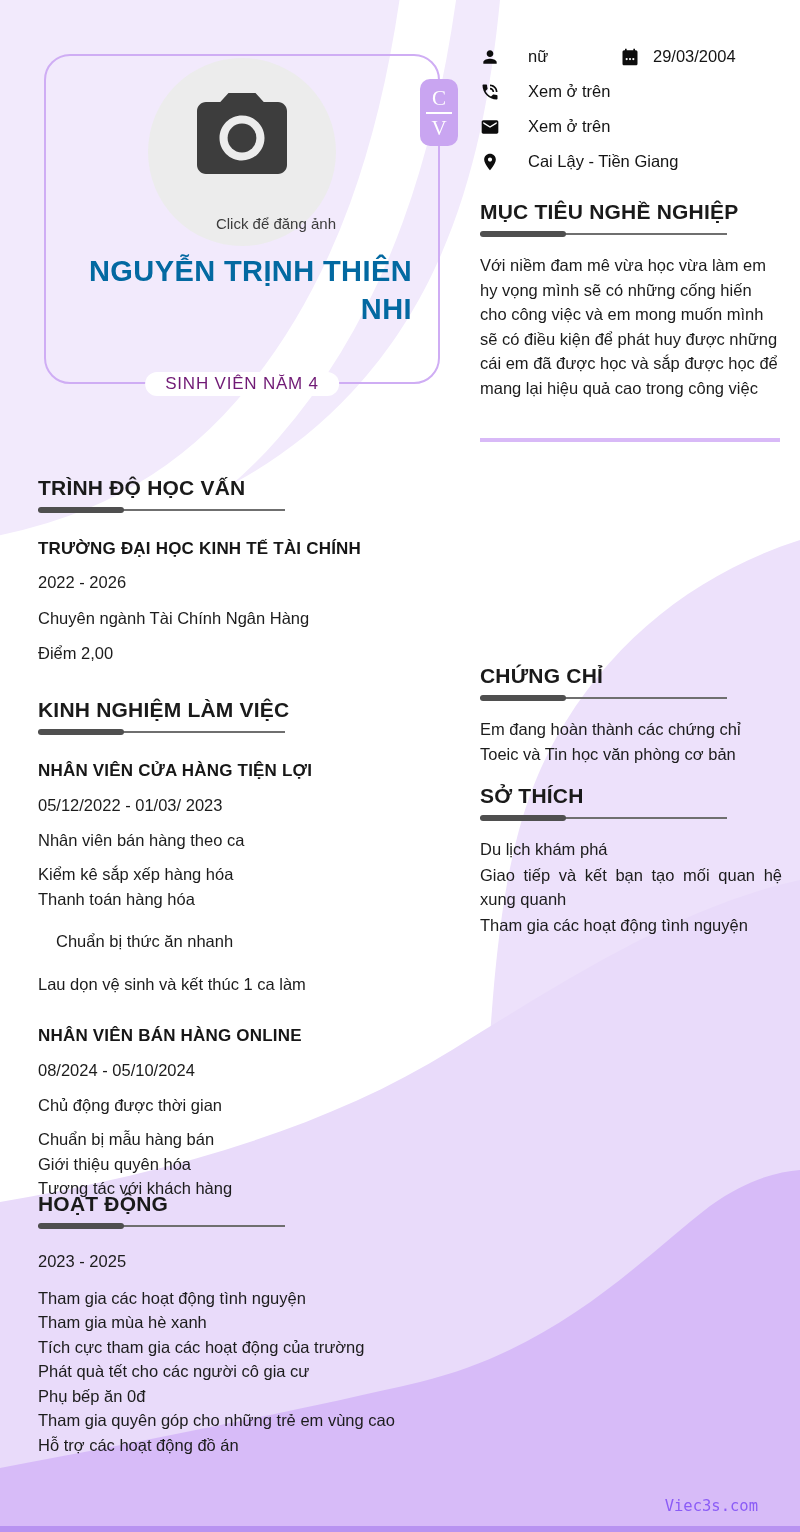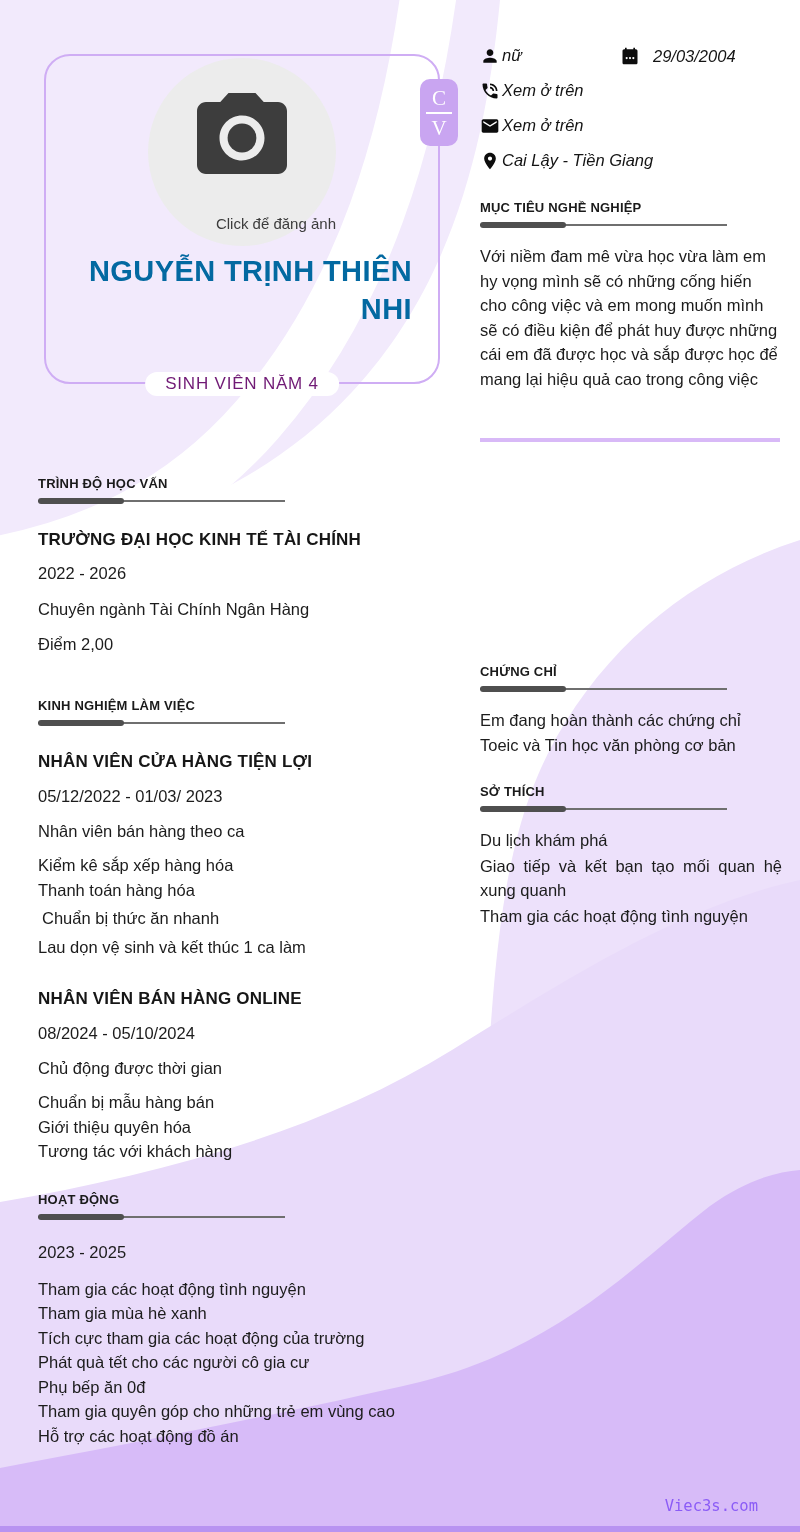--- a/index.html
+++ b/index.html
@@ -13,29 +13,29 @@
   .photo{position:absolute;left:102px;top:2px;width:188px;height:188px;border-radius:50%;background:#ececec;cursor:pointer;}
   .photo svg{position:absolute;left:50%;top:26px;transform:translateX(-50%);}
   .photo .caption{position:absolute;left:0;right:0;bottom:14px;text-align:right;font-size:15px;color:#3c3c3c;}
   .name{position:absolute;left:26px;right:26px;top:196px;text-align:right;font-size:29px;line-height:38px;font-weight:700;color:#0369a1;letter-spacing:.4px;}
   .subtitle{position:absolute;left:50%;bottom:-14px;transform:translateX(-50%);background:#fff;padding:2px 20px;border-radius:18px;white-space:nowrap;font-size:17px;letter-spacing:.8px;color:#701a75;}
   .cv-badge{position:absolute;right:-20px;top:23px;width:38px;height:67px;background:#c9a5f1;border-radius:10px;display:flex;flex-direction:column;align-items:center;justify-content:center;color:#fff;font-family:"Liberation Serif","DejaVu Serif",serif;font-size:21px;line-height:24px;}
   .cv-badge .line{display:block;width:26px;height:2px;background:#fff;margin:2px 0;}
 
   
   .contact{left:480px;top:46px;width:302px;display:flex;flex-direction:column;gap:14px;}
-  .crow{position:relative;display:flex;gap:2px;min-height:21px;font-size:16.5px;color:#141414;font-style:italic;}
+  .crow{position:relative;display:flex;align-items:center;gap:28px;min-height:21px;font-size:16.5px;color:#141414;}
   .crow .cell2{position:absolute;left:140px;display:flex;align-items:center;gap:13px;}
   .cicon{width:20px;height:20px;flex:0 0 20px;}
 
   
   .sec{position:absolute;z-index:2;}
   .sec.left{left:38px;width:390px;}
   .sec.right{left:480px;width:302px;}
-  .sec h2{margin:0 0 7px 0;font-size:13px;letter-spacing:.2px;color:#1a1a1a;font-weight:700;}
+  .sec h2{margin:0 0 7px 0;font-size:21px;letter-spacing:.2px;color:#1a1a1a;font-weight:700;}
   .rule{position:relative;height:6px;}
   .sec.left .rule{width:247px;}
   .sec.right .rule{width:247px;}
   .rule .thin{position:absolute;left:0;right:0;top:2px;height:2px;background:#6f6f6f;}
   .rule .thick{position:absolute;left:0;top:0;height:6px;width:35%;background:#4f4f4f;border-radius:3px;}
   .body{margin:0;font-size:16.5px;line-height:24.5px;color:#1c1c1c;}
   .jst{text-align:justify;}
   .mt16{margin-top:16px;} .mt12{margin-top:12px;} .mt10{margin-top:10px;}
   .edu-line{margin-top:11px;}
   .subhead{font-size:17px;font-weight:700;color:#161616;letter-spacing:.2px;}
@@ -167,21 +167,21 @@
       </div>
 
     <div>
       <div class="subhead gap26">NHÂN VIÊN CỬA HÀNG TIỆN LỢI</div>
       <p class="body mt12">05/12/2022 - 01/03/ 2023</p>
       <p class="body mt10">Nhân viên bán hàng theo ca</p>
       <div class="mt10">
 
       <p class="body" style="margin:0">Kiểm kê sắp xếp hàng hóa</p>
           <p class="body" style="margin:0">Thanh toán hàng hóa</p>
-          <p class="body" style="margin:4px">Chuẩn bị thức ăn nhanh</p>
+          <p class="body" style="margin:18px">Chuẩn bị thức ăn nhanh</p>
           <p class="body" style="margin:0">Lau dọn vệ sinh và kết thúc 1 ca làm</p>
         </div>
     </div>
 
     <div>
       <div class="subhead gap30">NHÂN VIÊN BÁN HÀNG ONLINE</div>
       <p class="body mt12">08/2024 - 05/10/2024</p>
       <p class="body mt10">Chủ động được thời gian</p>
       <div class="mt10">
 

